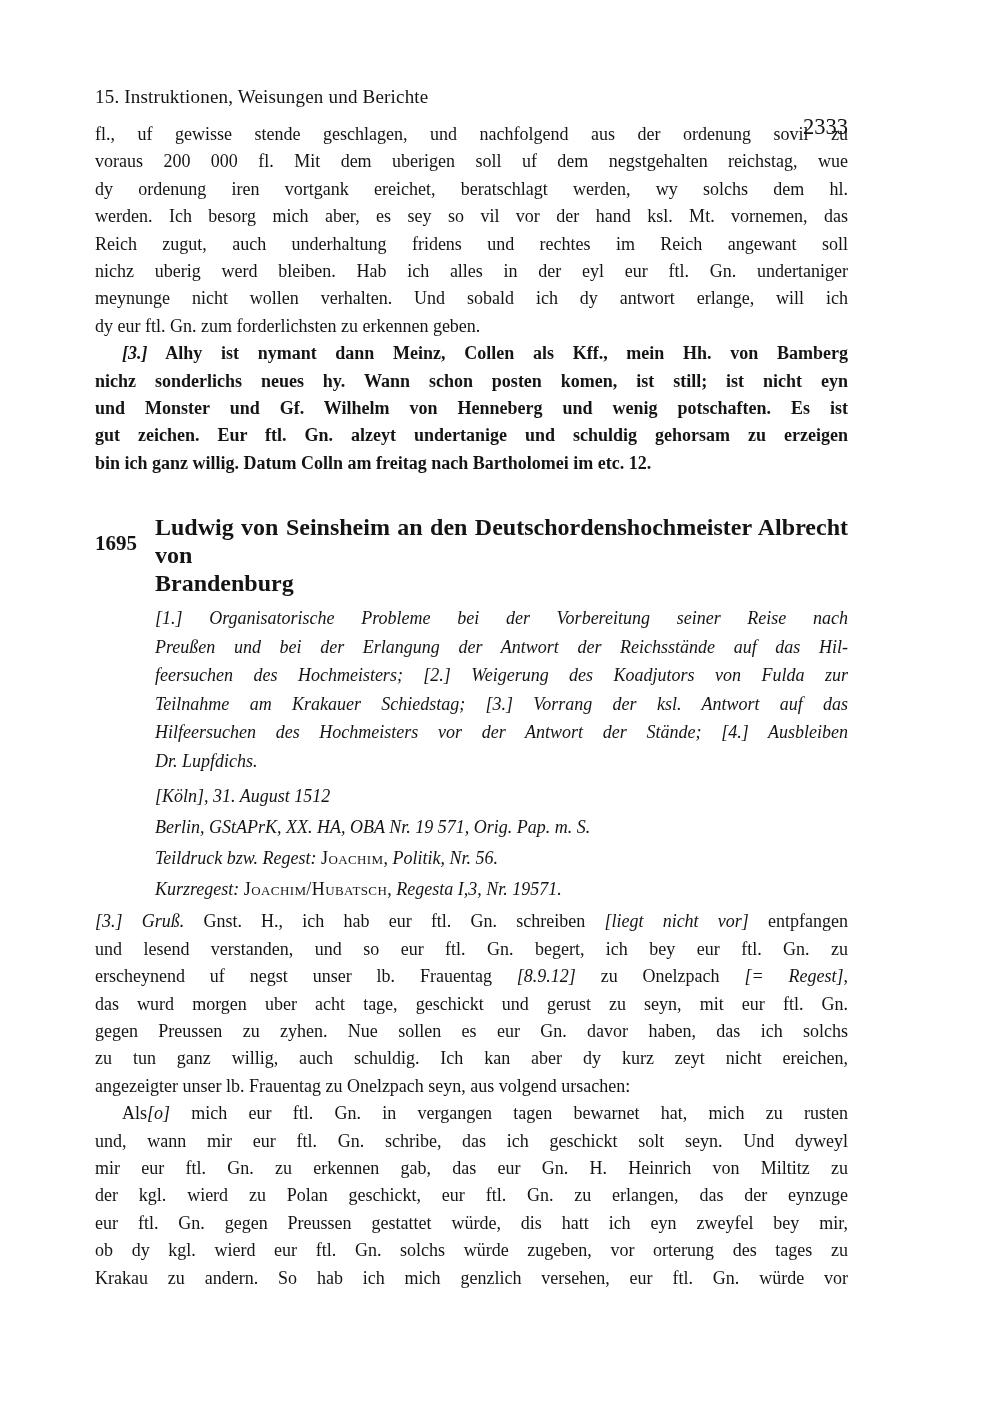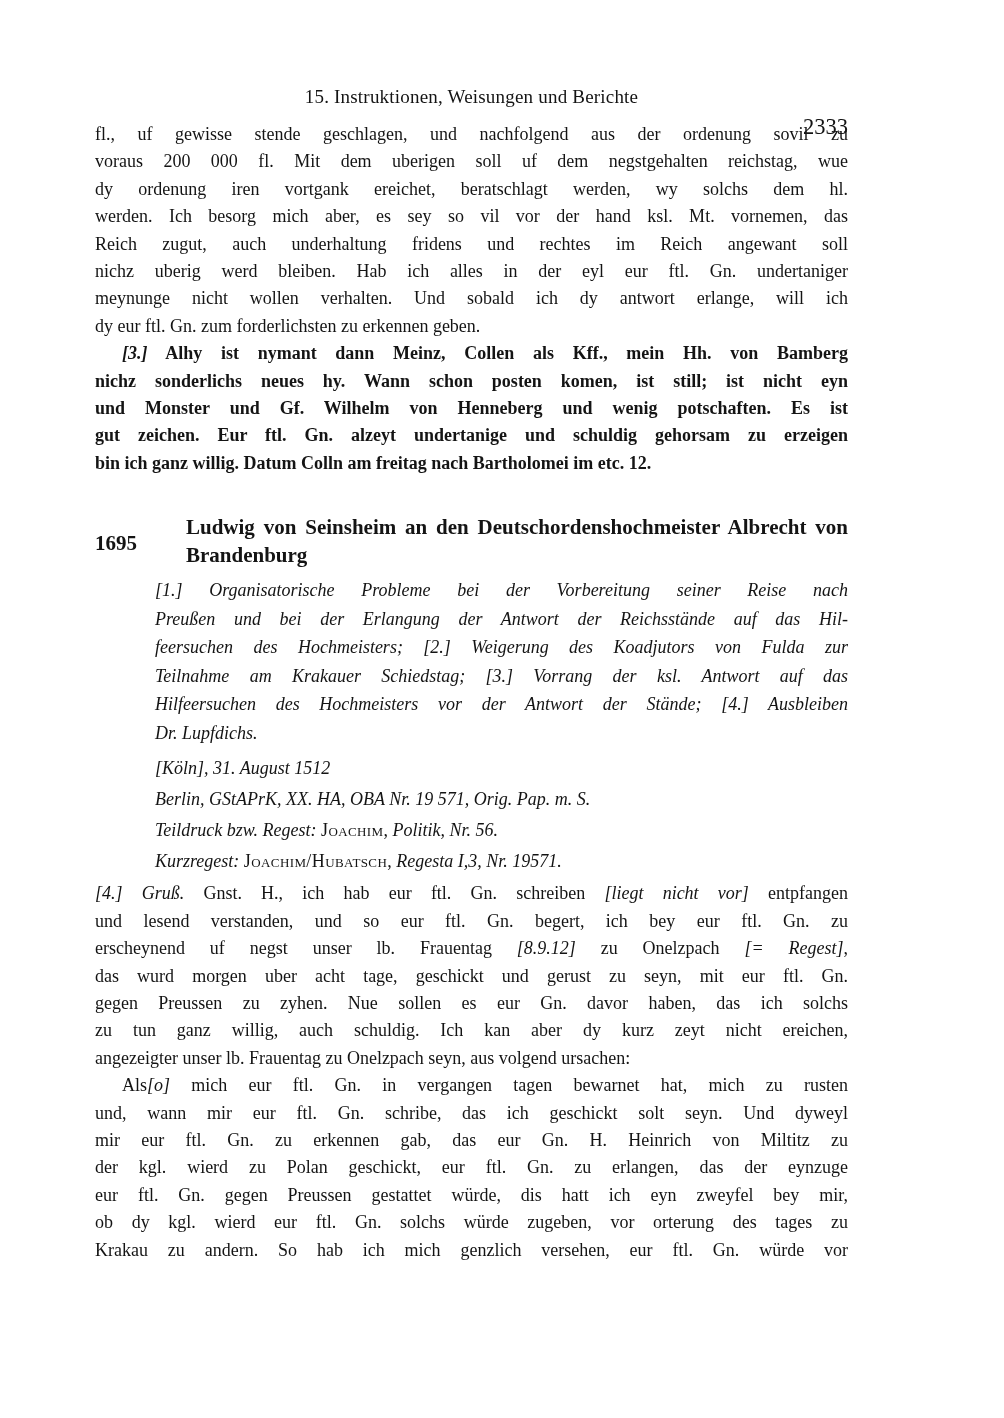--- a/index.html
+++ b/index.html
@@ -24,21 +24,21 @@
   
   .running-header {
     position: relative;
     height: 26px;
     margin-bottom: 11px;
     font-size: 19px;
     line-height: 26px;
   }
   .rh-title {
     display: block;
-    text-align: center;
+    text-align: left;
     letter-spacing: 0.2px;
   }
   .rh-number {
     position: absolute;
     right: 0;
     top: -2px;
     font-size: 22.5px;
     margin-top: 32px;
   }
   
@@ -66,21 +66,21 @@
     font-size: 21px;
     font-weight: bold;
     margin-bottom: 7px;
   }
   .entry-number {
     position: absolute;
     left: 0;
     top: 16px;
     line-height: 28px;
   }
-  .entry-title { margin-left: 91px; font-size: 21px; }
+  .entry-title { margin-left: 60px; font-size: 24px; }
   .entry-title .line { line-height: 28px; }
   
   .regest {
     margin-left: 60px;
     width: 693px;
   }
   .regest .line { line-height: 28.5px; }
   
   .meta {
     margin-left: 60px;
@@ -140,21 +140,21 @@
       </section>
 
     <section class="meta">
         <div class="line last"><span class="s-i">[Köln], 31. August 1512</span></div>
         <div class="line last"><span class="s-i">Berlin, GStAPrK, XX. HA, OBA Nr. 19 571, Orig. Pap. m. S.</span></div>
         <div class="line last"><span class="s-i">Teildruck bzw. Regest: </span><span class="s-sc">Joachim</span><span>, </span><span class="s-i">Politik, Nr. 56.</span></div>
         <div class="line last"><span class="s-i">Kurzregest: </span><span class="s-sc">Joachim/Hubatsch</span><span>, </span><span class="s-i">Regesta I,3, Nr. 19571.</span></div>
       </section>
 
     <section class="para entry-body">
-        <div class="line"><span class="s-i">[4.] Gruß.</span><span> Gnst. H., ich hab eur ftl. Gn. schreiben </span><span class="s-i">[liegt nicht vor]</span><span> entpfangen</span></div>
+        <div class="line"><span class="s-i">[3.] Gruß.</span><span> Gnst. H., ich hab eur ftl. Gn. schreiben </span><span class="s-i">[liegt nicht vor]</span><span> entpfangen</span></div>
         <div class="line"><span>und lesend verstanden, und so eur ftl. Gn. begert, ich bey eur ftl. Gn. zu</span></div>
         <div class="line"><span>erscheynend uf negst unser lb. Frauentag </span><span class="s-i">[8.9.12]</span><span> zu Onelzpach </span><span class="s-i">[= Regest]</span><span>,</span></div>
         <div class="line"><span>das wurd morgen uber acht tage, geschickt und gerust zu seyn, mit eur ftl. Gn.</span></div>
         <div class="line"><span>gegen Preussen zu zyhen. Nue sollen es eur Gn. davor haben, das ich solchs</span></div>
         <div class="line"><span>zu tun ganz willig, auch schuldig. Ich kan aber dy kurz zeyt nicht ereichen,</span></div>
         <div class="line last"><span>angezeigter unser lb. Frauentag zu Onelzpach seyn, aus volgend ursachen:</span></div>
       </section>
 
     <section class="para entry-body">
         <div class="line ind"><span>Als</span><span class="s-i">[o]</span><span> mich eur ftl. Gn. in vergangen tagen bewarnet hat, mich zu rusten</span></div>

